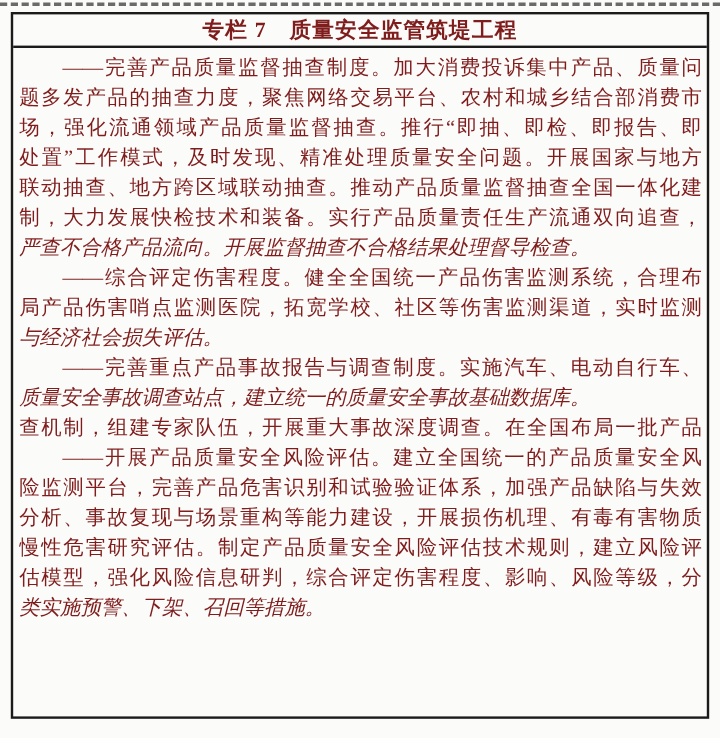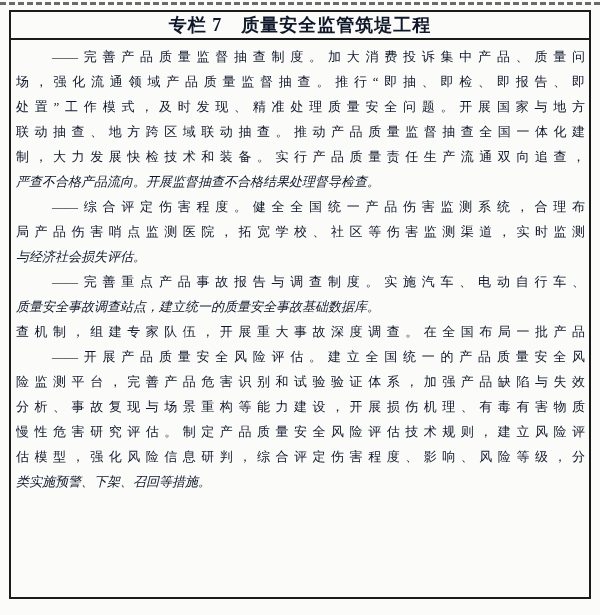--- a/index.html
+++ b/index.html
@@ -6,21 +6,21 @@
   body {
     width: 600px; height: 615px;
     background: #ffffff;
     font-family: "Liberation Serif", "DejaVu Serif", serif;
   }
   .page {
     position: relative;
     width: 600px; height: 615px;
     background: #fbfbf9;
     overflow: hidden;
-    color: #0f172a;
+    color: #7f1d1d;
   }
   
   .top-edge {
     position: absolute;
     top: 2px; left: 0; width: 600px; height: 0;
     border-top: 3px dashed #3a3a3a;
     opacity: 0.75;
   }
   .box {
     position: absolute;
@@ -39,21 +39,21 @@
     font-weight: bold;
     font-size: 18px;
     letter-spacing: 1px;
     white-space: pre;
   }
   .body {
     padding: 4px 4px 0 5px;
   }
   .para { margin: 0; }
   .line {
-    font-size: 13px;
+    font-size: 17px;
     line-height: 25px;
     height: 25px;
     overflow: hidden;
     text-align: justify;
     text-align-last: justify;
     text-justify: inter-character;
     white-space: nowrap;
   }
   .line.first { text-indent: 36px; }
   .line.last  { text-align-last: left; white-space: normal; font-style: italic; }
@@ -61,20 +61,21 @@
 </head>
 <body>
 
 <div class="page">
   <div class="top-edge"></div>
   <div class="box">
     <div class="title">专栏 7　质量安全监管筑堤工程</div>
     <div class="body">
         <div class="para">
           <div class="line first">——完善产品质量监督抽查制度。加大消费投诉集中产品、质量问</div>
+          <div class="line">题多发产品的抽查力度，聚焦网络交易平台、农村和城乡结合部消费市</div>
           <div class="line">场，强化流通领域产品质量监督抽查。推行“即抽、即检、即报告、即</div>
           <div class="line">处置”工作模式，及时发现、精准处理质量安全问题。开展国家与地方</div>
           <div class="line">联动抽查、地方跨区域联动抽查。推动产品质量监督抽查全国一体化建</div>
           <div class="line">制，大力发展快检技术和装备。实行产品质量责任生产流通双向追查，</div>
           <div class="line last">严查不合格产品流向。开展监督抽查不合格结果处理督导检查。</div>
         </div>
         <div class="para">
           <div class="line first">——综合评定伤害程度。健全全国统一产品伤害监测系统，合理布</div>
           <div class="line">局产品伤害哨点监测医院，拓宽学校、社区等伤害监测渠道，实时监测</div>
           <div class="line last">与经济社会损失评估。</div>

